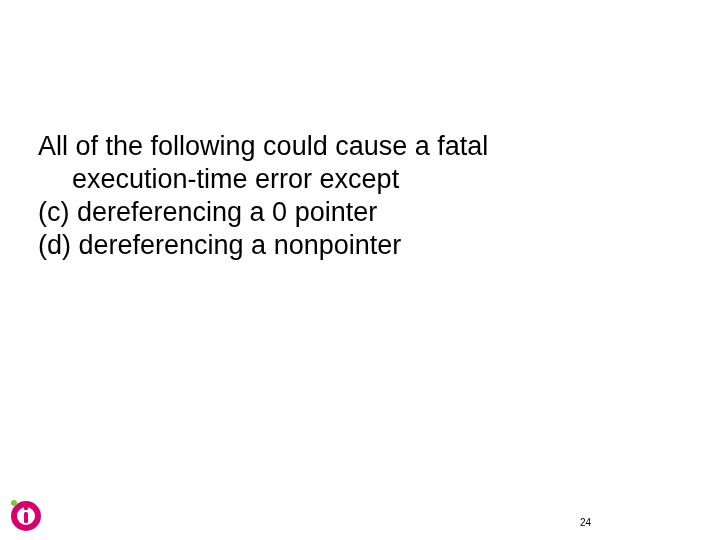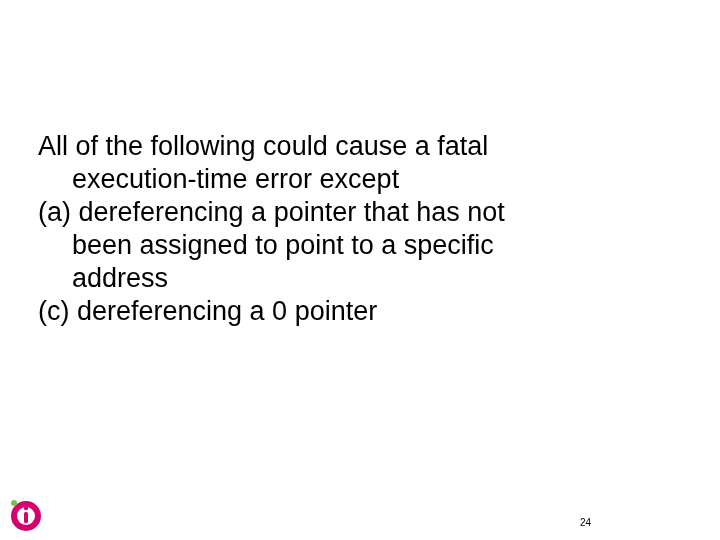--- a/index.html
+++ b/index.html
@@ -12,22 +12,22 @@
   .page-num { position: absolute; bottom: 12px; right: 18px; font-size: 10px; color: #000; }
   .logo { position: absolute; bottom: 6px; left: 6px; width: 40px; height: 40px; }
   .logo svg { width: 40px; height: 40px; display: block; }
 </style>
 </head>
 <body>
 
 <div class="slide">
   <div class="content">
     <p class="stem">All of the following could cause a fatal execution-time error except</p>
-    <p class="opt">(a) dereferencing a pointer that has not been assigned to point to a specific address</p>
     <p class="opt">(c) dereferencing a 0 pointer</p>
+    <p class="opt">(d) dereferencing a nonpointer</p>
   </div>
 
   <div class="page-num">24</div>
 
   <div class="logo">
     <svg viewBox="0 0 40 40">
       <circle cx="20" cy="22" r="15" fill="#d6006e"></circle>
       <circle cx="20" cy="22" r="9" fill="#fff"></circle>
       <rect x="18" y="18" width="4" height="11" rx="1.5" fill="#d6006e"></rect>
       <circle cx="20" cy="14" r="2.2" fill="#d6006e"></circle>

